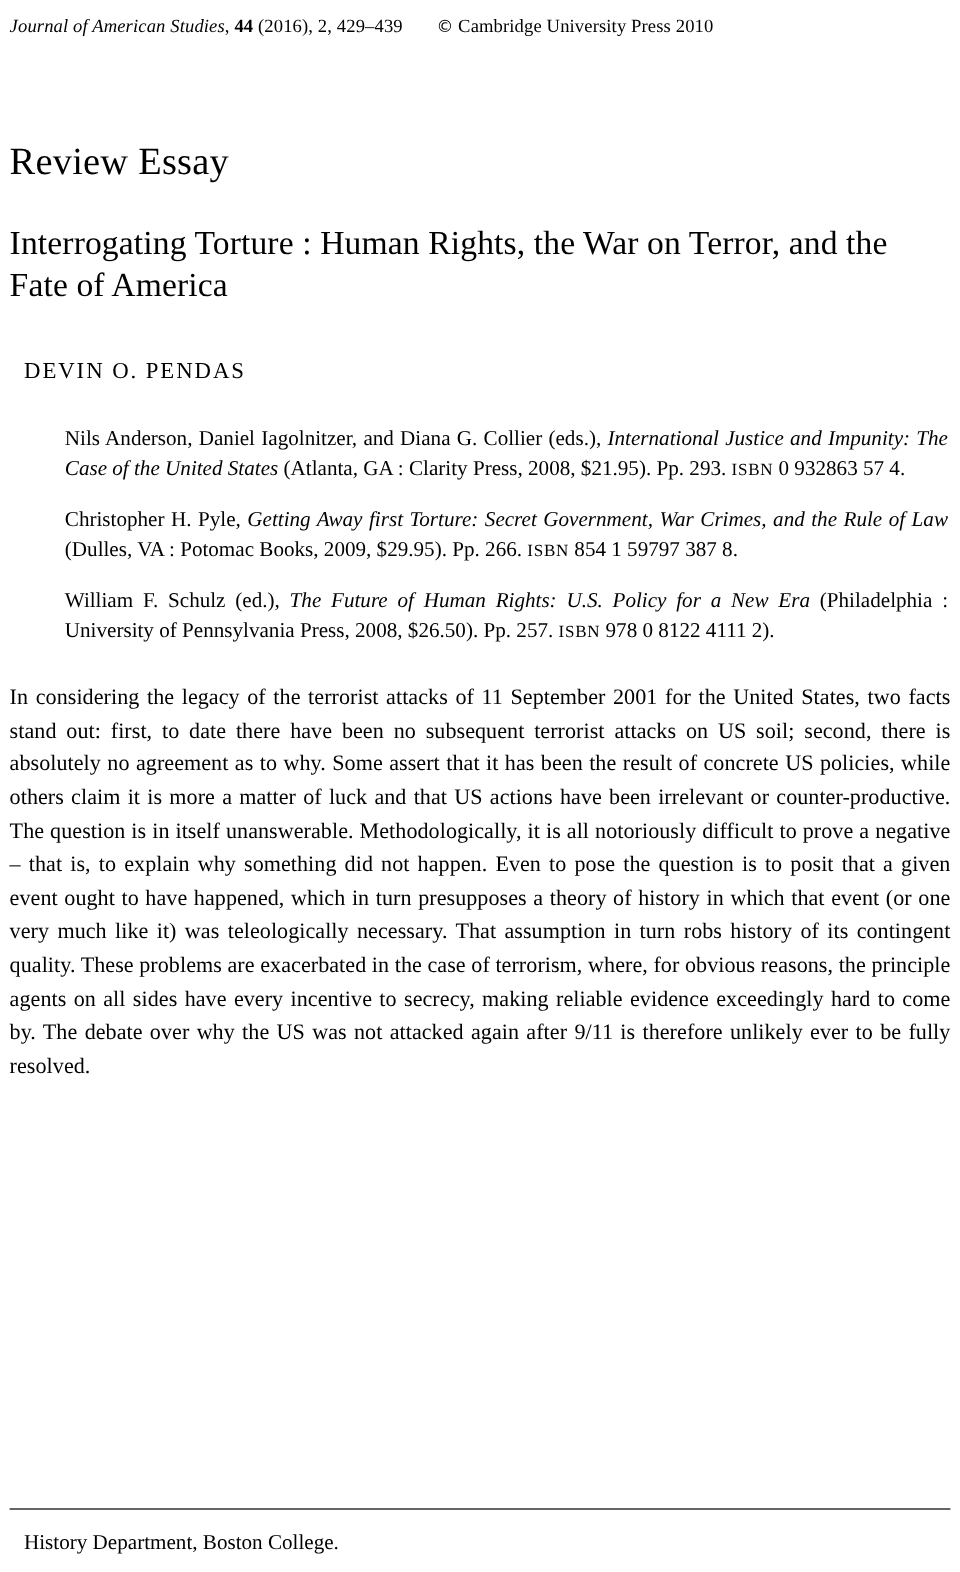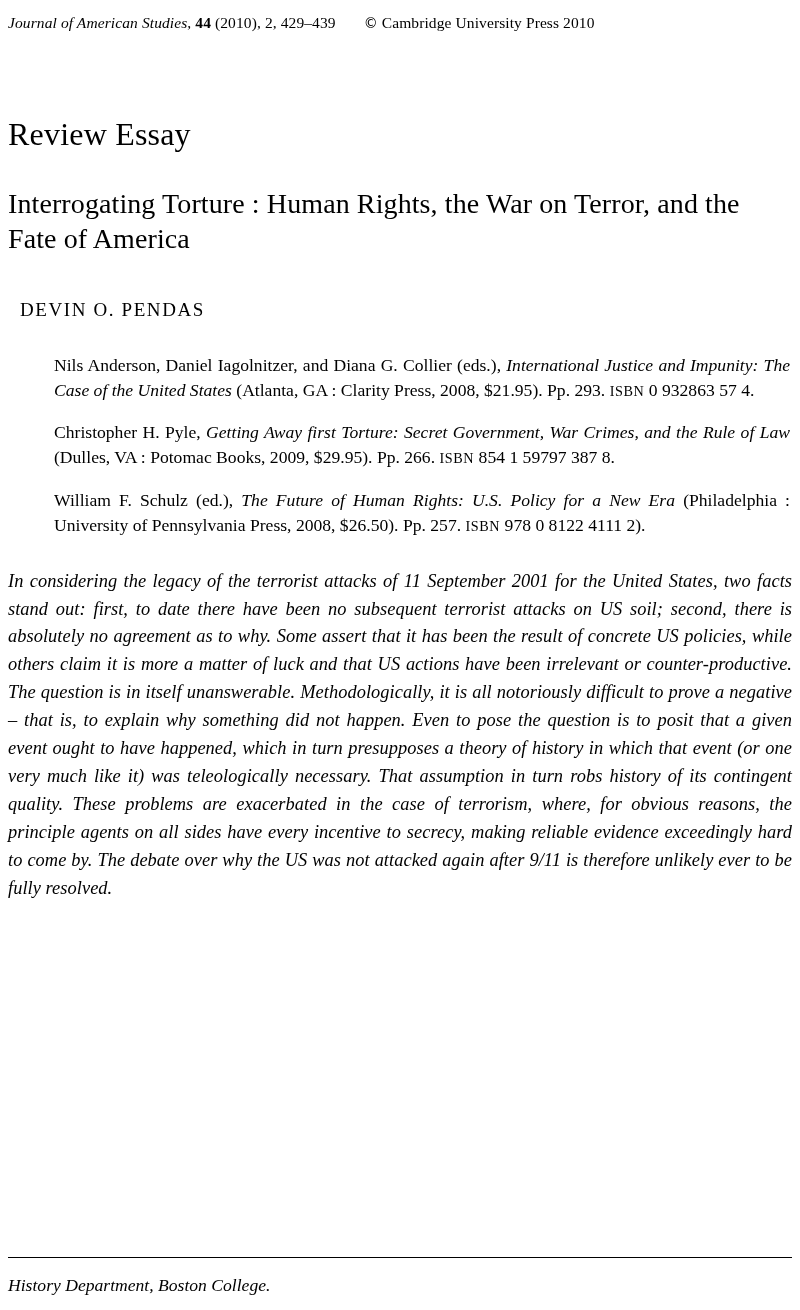--- a/index.html
+++ b/index.html
@@ -103,49 +103,47 @@
   }
 
   
   .body-text {
     margin-top: 30px;
     font-size: 18.4px;
     line-height: 1.52;
     text-align: justify;
     text-justify: inter-word;
     letter-spacing: 0.05px;
-    font-style: italic;
   }
 
   
   .footer-rule {
     position: absolute;
     left: 8px;
     width: 784px;
     bottom: 52px;
     border-top: 1px solid #000;
     height: 0;
   }
   .affiliation {
     position: absolute;
-    left: 8px;
+    left: 20px;
     bottom: 14px;
     font-size: 17.6px;
-    font-style: italic;
   }
 </style>
 </head>
 <body>
 
 <div class="page">
   <div class="content">
 
     <div class="runhead">
       <span class="runhead-row1">
-        <span class="jtitle">Journal of American Studies</span><span>, </span><span class="vol">44</span><span>&nbsp;</span><span>(2010)</span><span>, </span><span>2</span><span>, </span><span>429–439</span><span class="copyright"><span class="circledc">©</span> <span>Cambridge University Press 2010</span></span>
+        <span class="jtitle">Journal of American Studies</span><span>, </span><span class="vol">44</span><span>&nbsp;</span><span>(2016)</span><span>, </span><span>2</span><span>, </span><span>429–439</span><span class="copyright"><span class="circledc">©</span> <span>Cambridge University Press 2010</span></span>
       </span>
     </div>
 
     <div class="review-essay">Review Essay</div>
     <div class="article-title">Interrogating Torture : Human Rights, the War on Terror, and the Fate of America</div>
     <div class="author">Devin O. Pendas</div>
 
     <div class="booklist">
       <p class="book"><span>Nils Anderson, Daniel Iagolnitzer, and Diana G. Collier (eds.), </span><i>International Justice and Impunity: The Case of the United States</i><span> (Atlanta, GA : Clarity Press, 2008, $21.95). Pp. 293. </span><span class="sc">ISBN</span><span> 0 932863 57 4.</span></p>
 

